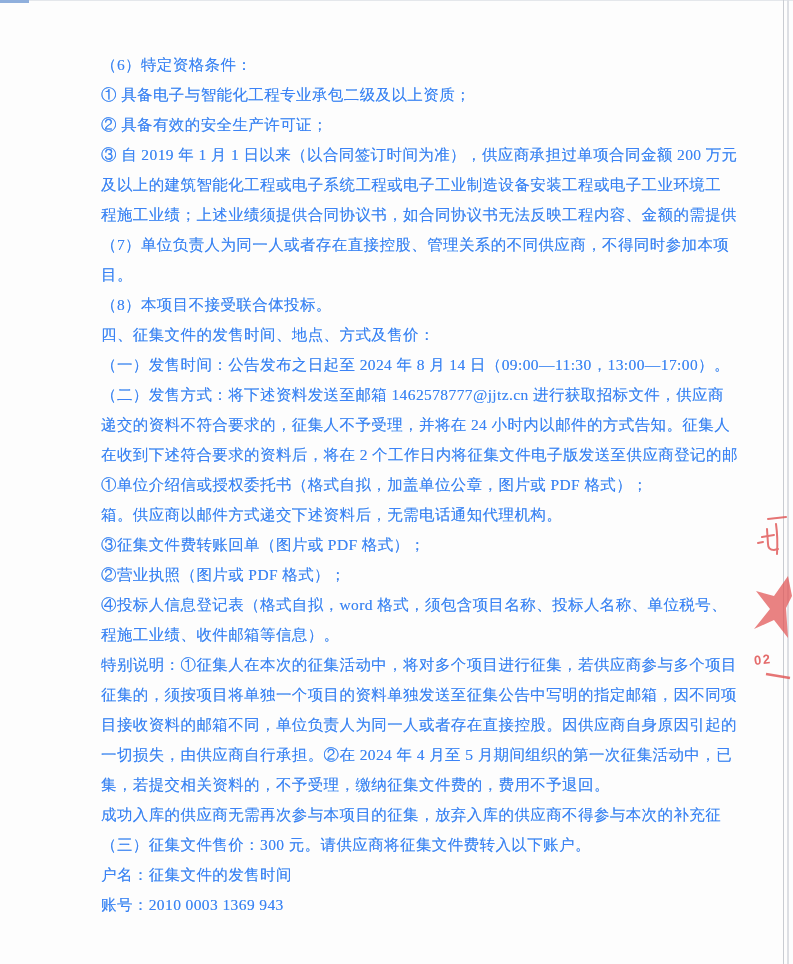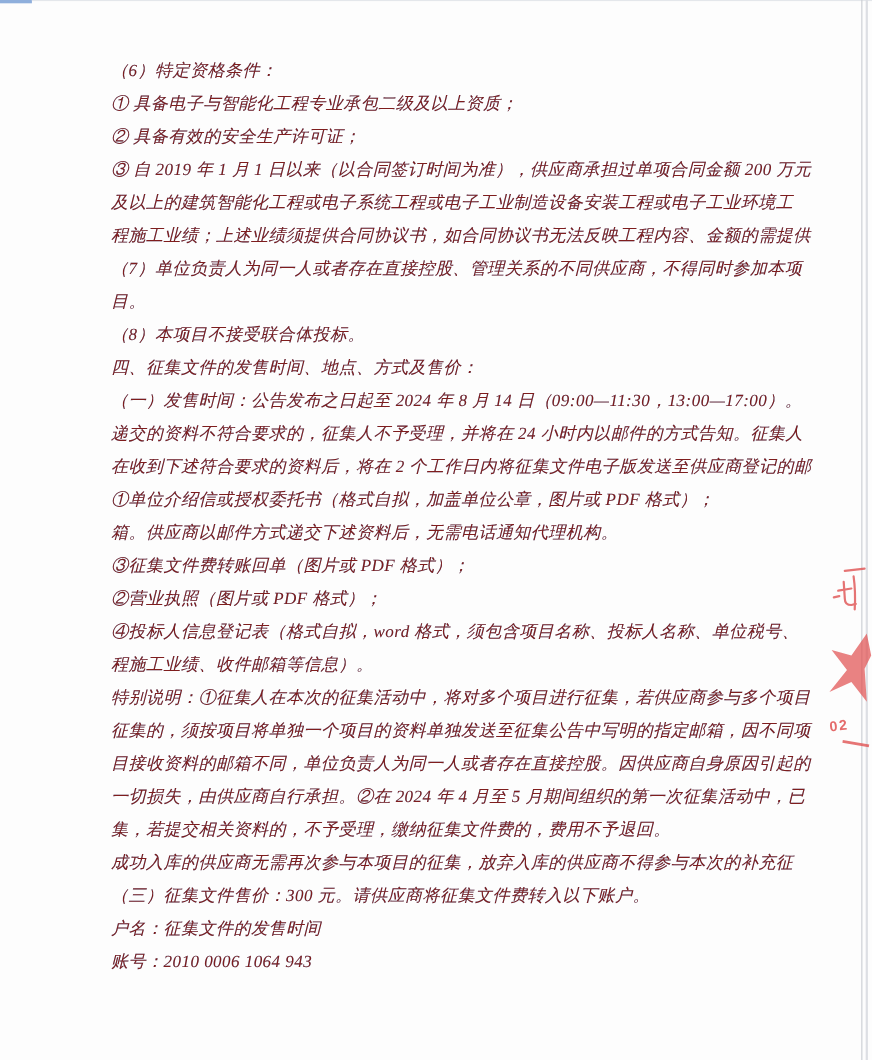--- a/index.html
+++ b/index.html
@@ -38,24 +38,23 @@
   
   .content {
     position:absolute; left:101px; top:50px;
     width:612px;
   }
   .line {
     height:30px;
     line-height:30px;
     font-size:15.5px;
     letter-spacing:0.4px;
-    color:#7f1d1d;
+    color:#3b82f6;
     white-space:nowrap;
     text-shadow:0 0 0.4px rgba(43,142,216,0.55);
-    font-style:italic;
   }
   .line.fill {
     text-align:justify;
     text-align-last:justify;
   }
   
   .stamp-area {
     position:absolute; left:748px; top:512px;
     width:45px; height:170px;
     pointer-events:none;
@@ -86,37 +85,38 @@
     <div class="line">①  具备电子与智能化工程专业承包二级及以上资质；</div>
     <div class="line">②  具备有效的安全生产许可证；</div>
     <div class="line fill">③  自 2019 年 1 月 1 日以来（以合同签订时间为准），供应商承担过单项合同金额 200 万元</div>
     <div class="line fill">及以上的建筑智能化工程或电子系统工程或电子工业制造设备安装工程或电子工业环境工</div>
     <div class="line fill">程施工业绩；上述业绩须提供合同协议书，如合同协议书无法反映工程内容、金额的需提供</div>
     <div class="line fill">（7）单位负责人为同一人或者存在直接控股、管理关系的不同供应商，不得同时参加本项</div>
     <div class="line">目。</div>
     <div class="line">（8）本项目不接受联合体投标。</div>
     <div class="line">四、征集文件的发售时间、地点、方式及售价：</div>
     <div class="line">（一）发售时间：公告发布之日起至 2024 年 8 月 14 日（09:00—11:30，13:00—17:00）。</div>
+    <div class="line fill">（二）发售方式：将下述资料发送至邮箱 1462578777@jjtz.cn 进行获取招标文件，供应商</div>
     <div class="line fill">递交的资料不符合要求的，征集人不予受理，并将在 24 小时内以邮件的方式告知。征集人</div>
     <div class="line fill">在收到下述符合要求的资料后，将在 2 个工作日内将征集文件电子版发送至供应商登记的邮</div>
     <div class="line">①单位介绍信或授权委托书（格式自拟，加盖单位公章，图片或 PDF 格式）；</div>
     <div class="line">箱。供应商以邮件方式递交下述资料后，无需电话通知代理机构。</div>
     <div class="line">③征集文件费转账回单（图片或 PDF 格式）；</div>
     <div class="line">②营业执照（图片或 PDF 格式）；</div>
     <div class="line fill">④投标人信息登记表（格式自拟，word 格式，须包含项目名称、投标人名称、单位税号、</div>
     <div class="line">程施工业绩、收件邮箱等信息）。</div>
     <div class="line fill">特别说明：①征集人在本次的征集活动中，将对多个项目进行征集，若供应商参与多个项目</div>
     <div class="line fill">征集的，须按项目将单独一个项目的资料单独发送至征集公告中写明的指定邮箱，因不同项</div>
     <div class="line fill">目接收资料的邮箱不同，单位负责人为同一人或者存在直接控股。因供应商自身原因引起的</div>
     <div class="line fill">一切损失，由供应商自行承担。②在 2024 年 4 月至 5 月期间组织的第一次征集活动中，已</div>
     <div class="line">集，若提交相关资料的，不予受理，缴纳征集文件费的，费用不予退回。</div>
     <div class="line fill">成功入库的供应商无需再次参与本项目的征集，放弃入库的供应商不得参与本次的补充征</div>
     <div class="line">（三）征集文件售价：300 元。请供应商将征集文件费转入以下账户。</div>
     <div class="line">户名：征集文件的发售时间</div>
-    <div class="line">账号：2010 0006 1064 943</div>
+    <div class="line">账号：2010 0003 1369 943</div>
   </div>
 
   <div class="stamp-area">
     <svg class="stamp-svg" width="45" height="170" viewBox="0 0 45 170">
 
       <g stroke="#e05252" stroke-width="2" fill="none" opacity="0.8" stroke-linecap="round">
         <path d="M 20 7 L 38 5"></path>
         <path d="M 14 25 L 26 23"></path>
         <path d="M 19 17 L 20 32 Q 20 38 26 38 L 30 37"></path>
         <path d="M 10 31 L 15 30"></path>

